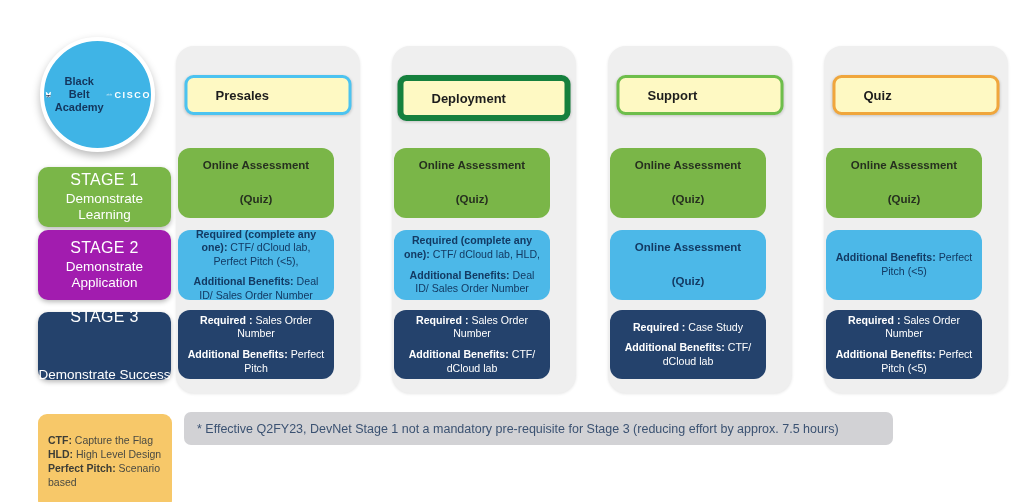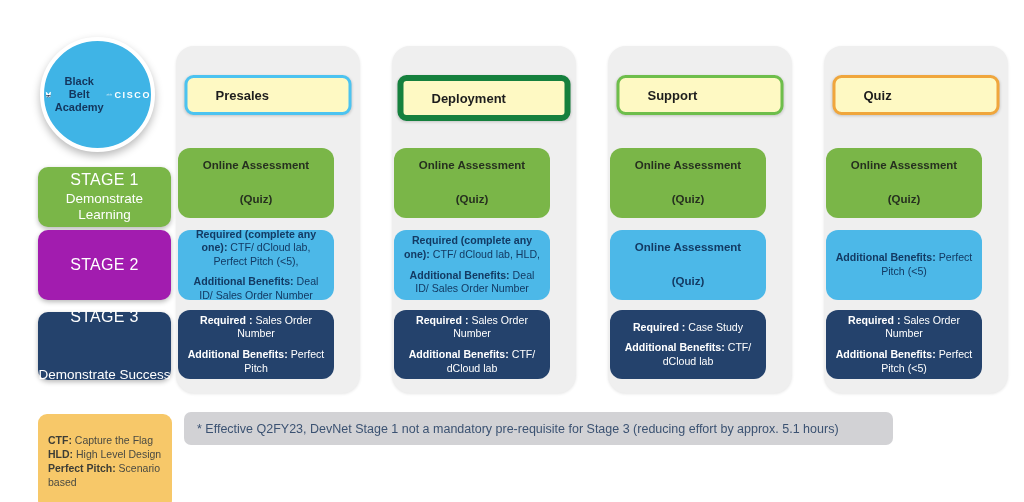--- a/index.html
+++ b/index.html
@@ -96,20 +96,21 @@
     </svg>
     <div class="cisco-word">CISCO</div>
   </div>
 
   <div class="stage-box rail1">
     <div class="stage-title">STAGE 1</div>
     <div class="stage-sub">Demonstrate Learning</div>
   </div>
   <div class="stage-box rail2">
     <div class="stage-title">STAGE 2</div>
+    <div class="stage-sub">Demonstrate Application</div>
   </div>
   <div class="stage-box rail3">
     <div class="stage-title">STAGE 3</div>
     <div class="stage-sub">Demonstrate Success</div>
   </div>
 
   <section class="column col0">
     <div class="pill b-presales">
       <span>Presales</span>
     </div>
@@ -180,16 +181,16 @@
     </div>
   </section>
 
   <div class="legend">
     <b>CTF:</b><span> Capture the Flag</span><br>
     <b>HLD:</b><span> High Level Design</span><br>
     <b>Perfect Pitch:</b><span> Scenario based</span>
   </div>
 
   <div class="footnote">
-    <span>* Effective Q2FY23, DevNet Stage 1 not a mandatory pre-requisite for Stage 3 (reducing effort by approx. 5.1 hours)</span>
+    <span>* Effective Q2FY23, DevNet Stage 1 not a mandatory pre-requisite for Stage 3 (reducing effort by approx. 7.5 hours)</span>
   </div>
 
 </div>
 
 </body></html>

